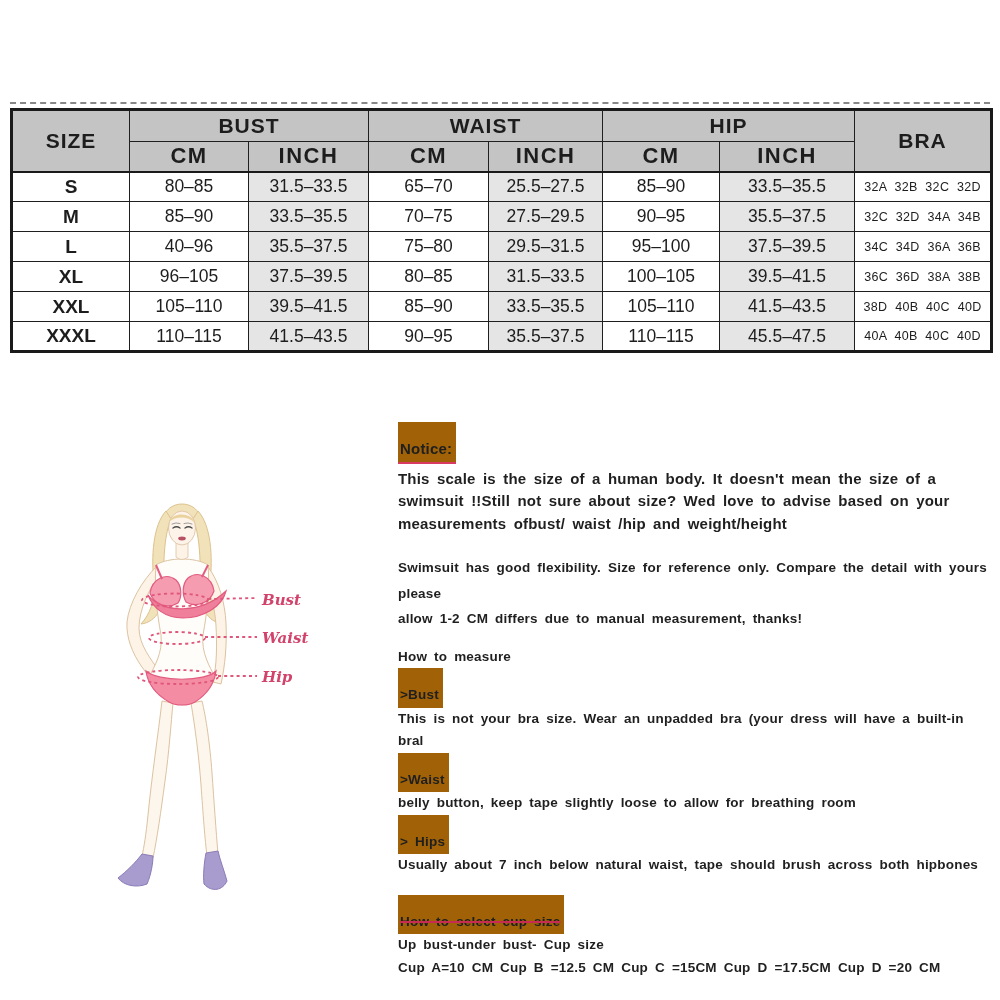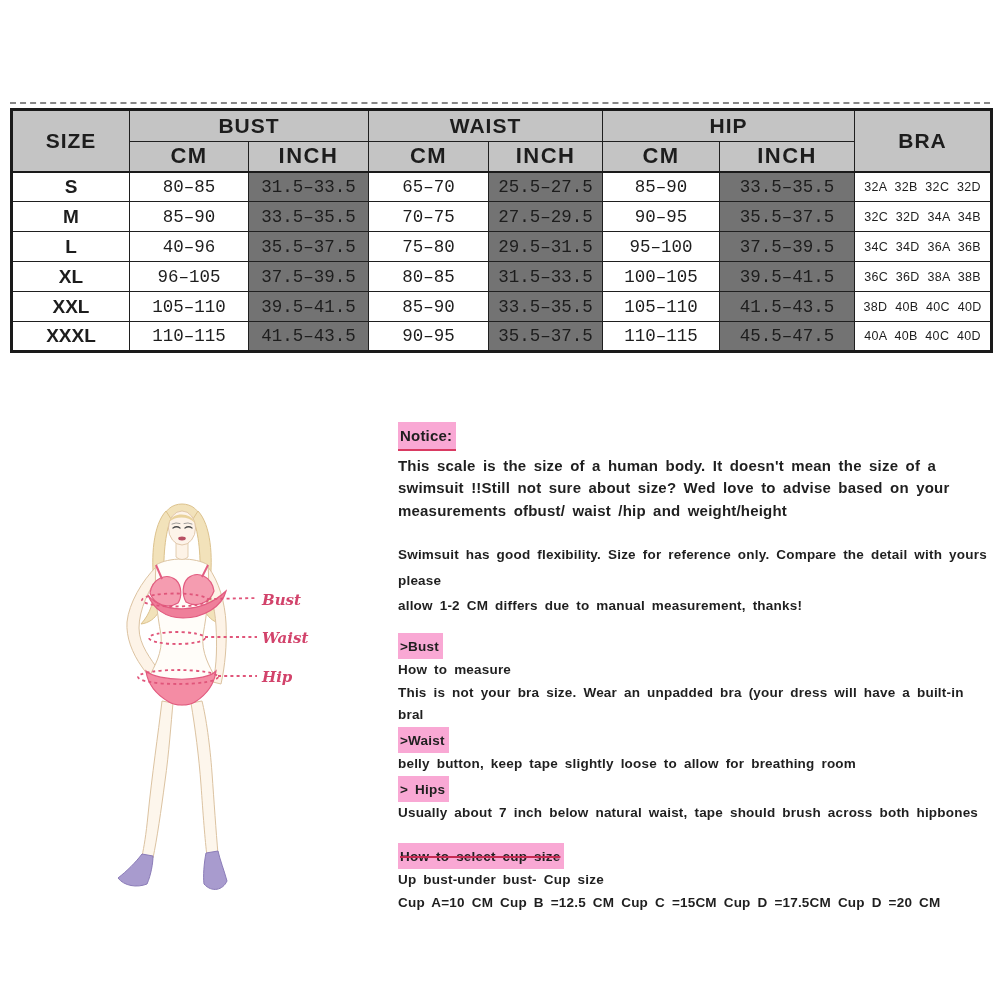--- a/index.html
+++ b/index.html
@@ -15,32 +15,32 @@
   table.size-chart th, table.size-chart td {
       border:1.6px solid #1f1f1f; text-align:center; vertical-align:middle;
       overflow:hidden; white-space:nowrap; }
   th.group { background:#c4c4c4; font-size:21px; font-weight:700;
              letter-spacing:1px; height:32px; }
   th.sub   { background:#c4c4c4; font-size:22px; font-weight:700;
              letter-spacing:1.5px; height:30px; }
   th.corner{ background:#c4c4c4; font-size:21px; font-weight:700; letter-spacing:1px; }
   td.size-cell { font-size:19px; font-weight:600; height:30px; background:#fff;
                  font-family:"Liberation Sans", sans-serif; }
-  td.num  { font-family:Liberation Mono, monospace; font-size:17.5px;
+  td.num  { font-family:Liberation Sans, sans-serif; font-size:17.5px;
             background:#fff; }
-  td.tint { background:#737373; }
+  td.tint { background:#e5e5e5; }
   td.bra-cell { font-size:12.5px; background:#fff; word-spacing:4px; letter-spacing:.3px;margin-top:32px; }
   tr.first-body td { border-top:2.4px solid #1a1a1a; }
 
   
   .notes { position:absolute; left:398px; top:418px; width:596px;
            font-weight:700; color:#1f1f1f; }
   .notes .big  { font-size:15px; line-height:22.5px; word-spacing:3px; letter-spacing:.2px; }
   .notes .std  { font-size:13.5px; line-height:22.5px; word-spacing:3px; letter-spacing:.2px; }
-  .hl { display:inline-block; background:#f9a8d4; padding:3px 4px 1px 2px; }
+  .hl { display:inline-block; background:#a16207; padding:16px 4px 1px 2px; }
   .hl-underline { border-bottom:2.5px solid #d93a62; }
   .hl-strike { text-decoration:line-through; text-decoration-color:#c72b53;
                text-decoration-thickness:2px; }
   .gap20 { height:20px; } .gap14 { height:14px; } .gap18 { height:18px; }
   .mt4 { margin:4px 0; }
 
   
   .figure-box { position:absolute; left:100px; top:495px; width:310px; height:410px; }
   .measure-label { font-family:"DejaVu Serif","Liberation Serif",serif;
                    font-style:italic; font-weight:bold; font-size:15px; }
@@ -210,22 +210,22 @@
     <div class="big mt4"><span class="hl hl-underline">Notice:</span></div>
     <div class="big">This scale is the size of a human body. It doesn't mean the size of a</div>
     <div class="big">swimsuit !!Still not sure about size? Wed love to advise based on your</div>
     <div class="big">measurements ofbust/ waist /hip and weight/height</div>
 
     <div class="gap20"></div>
     <div class="std" style="line-height:25.5px">Swimsuit has good flexibility. Size for reference only. Compare the detail with yours please</div>
     <div class="std" style="line-height:25.5px">allow 1-2 CM differs due to manual measurement, thanks!</div>
 
     <div class="gap14"></div>
+    <div class="std">How to measure</div>
     <div class="std"><span class="hl">&gt;Bust</span></div>
-    <div class="std">How to measure</div>
     <div class="std">This is not your bra size. Wear an unpadded bra (your dress will have a built-in bral</div>
     <div class="std"><span class="hl">&gt;Waist</span></div>
     <div class="std">belly button, keep tape slightly loose to allow for breathing room</div>
     <div class="std"><span class="hl">&gt; Hips</span></div>
     <div class="std">Usually about 7 inch below natural waist, tape should brush across both hipbones</div>
 
     <div class="gap18"></div>
     <div class="std"><span class="hl hl-strike">How to select cup size</span></div>
     <div class="std">Up bust-under bust- Cup size</div>
     <div class="std">Cup A=10 CM Cup B =12.5 CM Cup C =15CM Cup D =17.5CM Cup D =20 CM</div>

